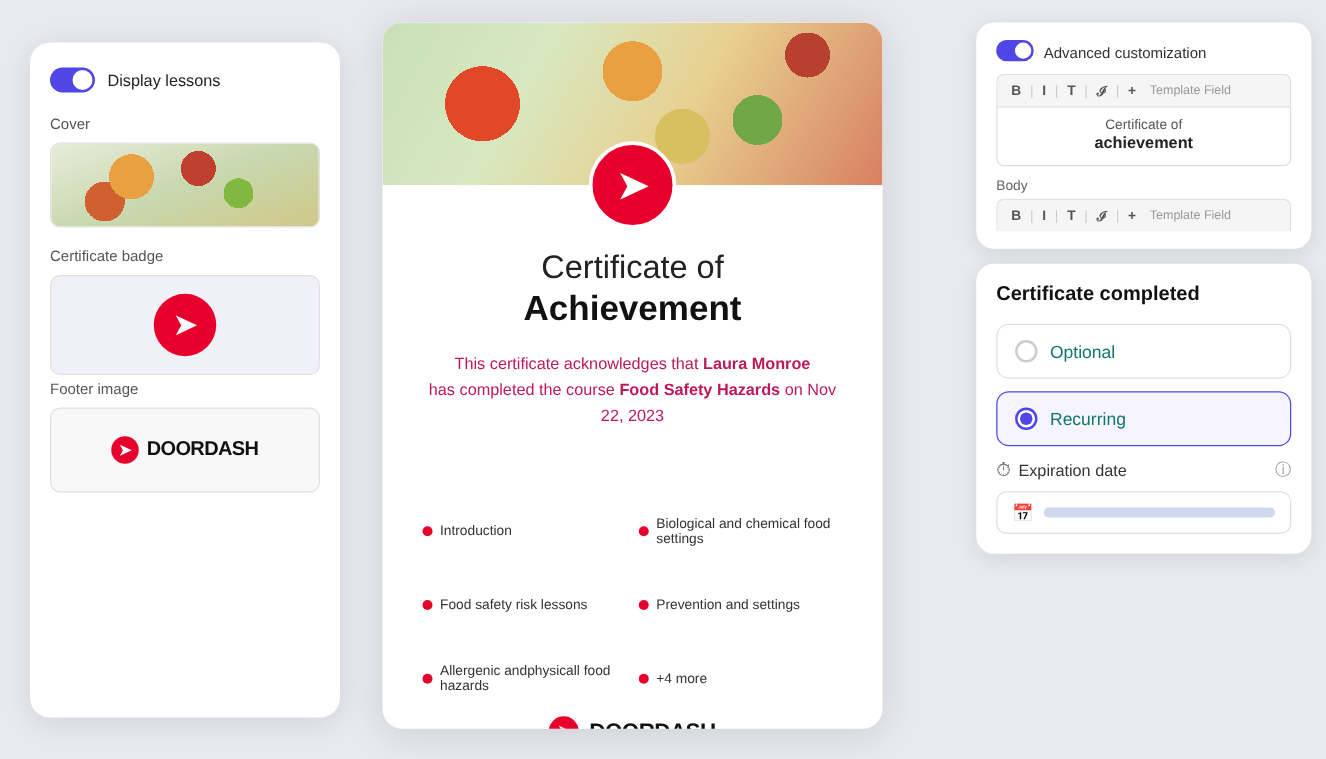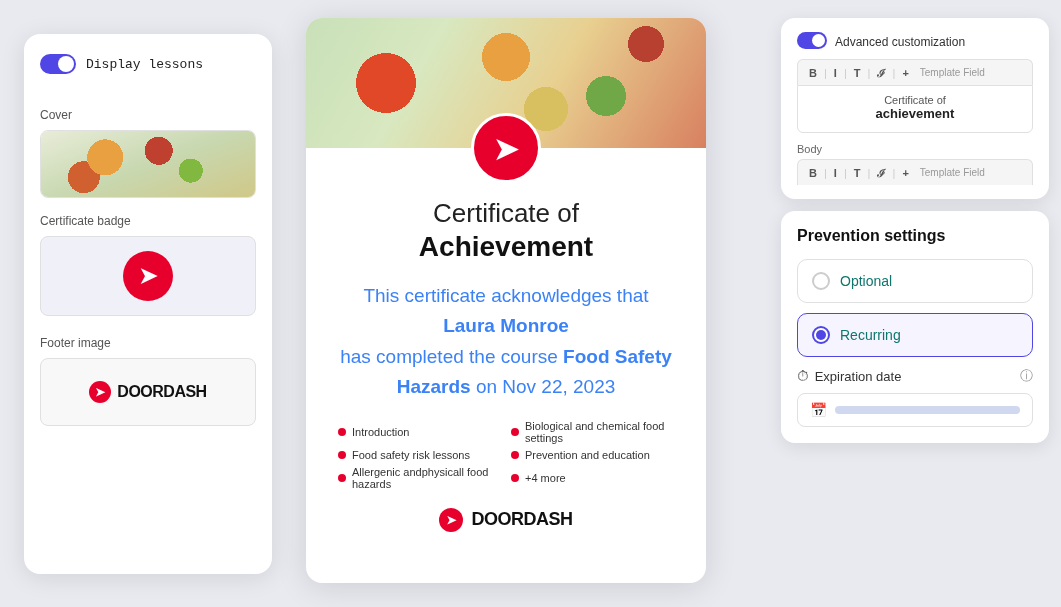--- a/index.html
+++ b/index.html
@@ -33,22 +33,21 @@
       box-shadow: 0 4px 24px rgba(0,0,0,0.10);
       position: absolute;
       left: 24px;
       top: 34px;
       z-index: 2;
     }
     .toggle-row {
       display: flex;
       align-items: center;
       gap: 10px;
-      margin-bottom: 34px;
-      font-family: Liberation Mono, monospace;
+      margin-bottom: 18px;
     }
     .toggle {
       width: 36px;
       height: 20px;
       background: #4f46e5;
       border-radius: 10px;
       position: relative;
       flex-shrink: 0;
     }
     .toggle::after {
@@ -87,21 +86,21 @@
       width: 100%;
       height: 100%;
       background:
         radial-gradient(circle at 30% 40%, #e8a040 18px, transparent 18px),
         radial-gradient(circle at 55% 30%, #c04030 14px, transparent 14px),
         radial-gradient(circle at 70% 60%, #80b840 12px, transparent 12px),
         radial-gradient(circle at 20% 70%, #d06030 16px, transparent 16px),
         linear-gradient(160deg, #e8ecd8 0%, #c8d8b0 50%, #d0c888 100%);
     }
     .badge-section {
-      margin-bottom: 20px;
+      margin-bottom: 4px;
     }
     .badge-box {
       width: 100%;
       height: 80px;
       background: #f0f0f8;
       border-radius: 8px;
       display: flex;
       align-items: center;
       justify-content: center;
       border: 1px solid #e0e0e0;
@@ -225,41 +224,42 @@
       color: #222;
       margin-bottom: 2px;
     }
     .cert-title-bold {
       font-size: 28px;
       font-weight: 700;
       color: #111;
       margin-bottom: 18px;
     }
     .cert-desc {
-      font-size: 19px;
-      color: #3b82f6;
+      font-size: 13px;
+      color: #be185d;
       line-height: 1.6;
-      margin-bottom: 17px;
+      margin-bottom: 34px;
     }
     .cert-desc strong {
       font-weight: 700;
     }
     .cert-bullets {
       display: grid;
       grid-template-columns: 1fr 1fr;
       gap: 5px 10px;
       text-align: left;
       margin-bottom: 18px;
     }
     .bullet-item {
       display: flex;
       align-items: center;
       gap: 6px;
       font-size: 11px;
       color: #333;
+      margin-top: 36px;
     }
     .bullet-dot {
       width: 8px;
       height: 8px;
       background: #e8002d;
       border-radius: 50%;
       flex-shrink: 0;
     }
     .cert-footer-logo {
       display: flex;
@@ -548,21 +548,21 @@
         <div class="bullet-item">
           <div class="bullet-dot"></div>
           <span>Biological and chemical food settings</span>
         </div>
         <div class="bullet-item">
           <div class="bullet-dot"></div>
           <span>Food safety risk lessons</span>
         </div>
         <div class="bullet-item">
           <div class="bullet-dot"></div>
-          <span>Prevention and education</span>
+          <span>Prevention and settings</span>
         </div>
         <div class="bullet-item">
           <div class="bullet-dot"></div>
           <span>Allergenic andphysicall food hazards</span>
         </div>
         <div class="bullet-item">
           <div class="bullet-dot"></div>
           <span>+4 more</span>
         </div>
       </div>
@@ -609,21 +609,21 @@
         <span class="toolbar-btn">T</span>
         <span class="toolbar-sep">|</span>
         <span class="toolbar-btn">ℐ</span>
         <span class="toolbar-sep">|</span>
         <span class="toolbar-btn">+</span>
         <span class="toolbar-field">Template Field</span>
       </div>
     </div>
 
     <div class="settings-panel">
-      <div class="settings-title">Prevention settings</div>
+      <div class="settings-title">Certificate completed</div>
 
       <div class="radio-option">
         <div class="radio-circle"></div>
         <span class="radio-label">Optional</span>
       </div>
 
       <div class="radio-option selected">
         <div class="radio-circle checked"></div>
         <span class="radio-label">Recurring</span>
       </div>

